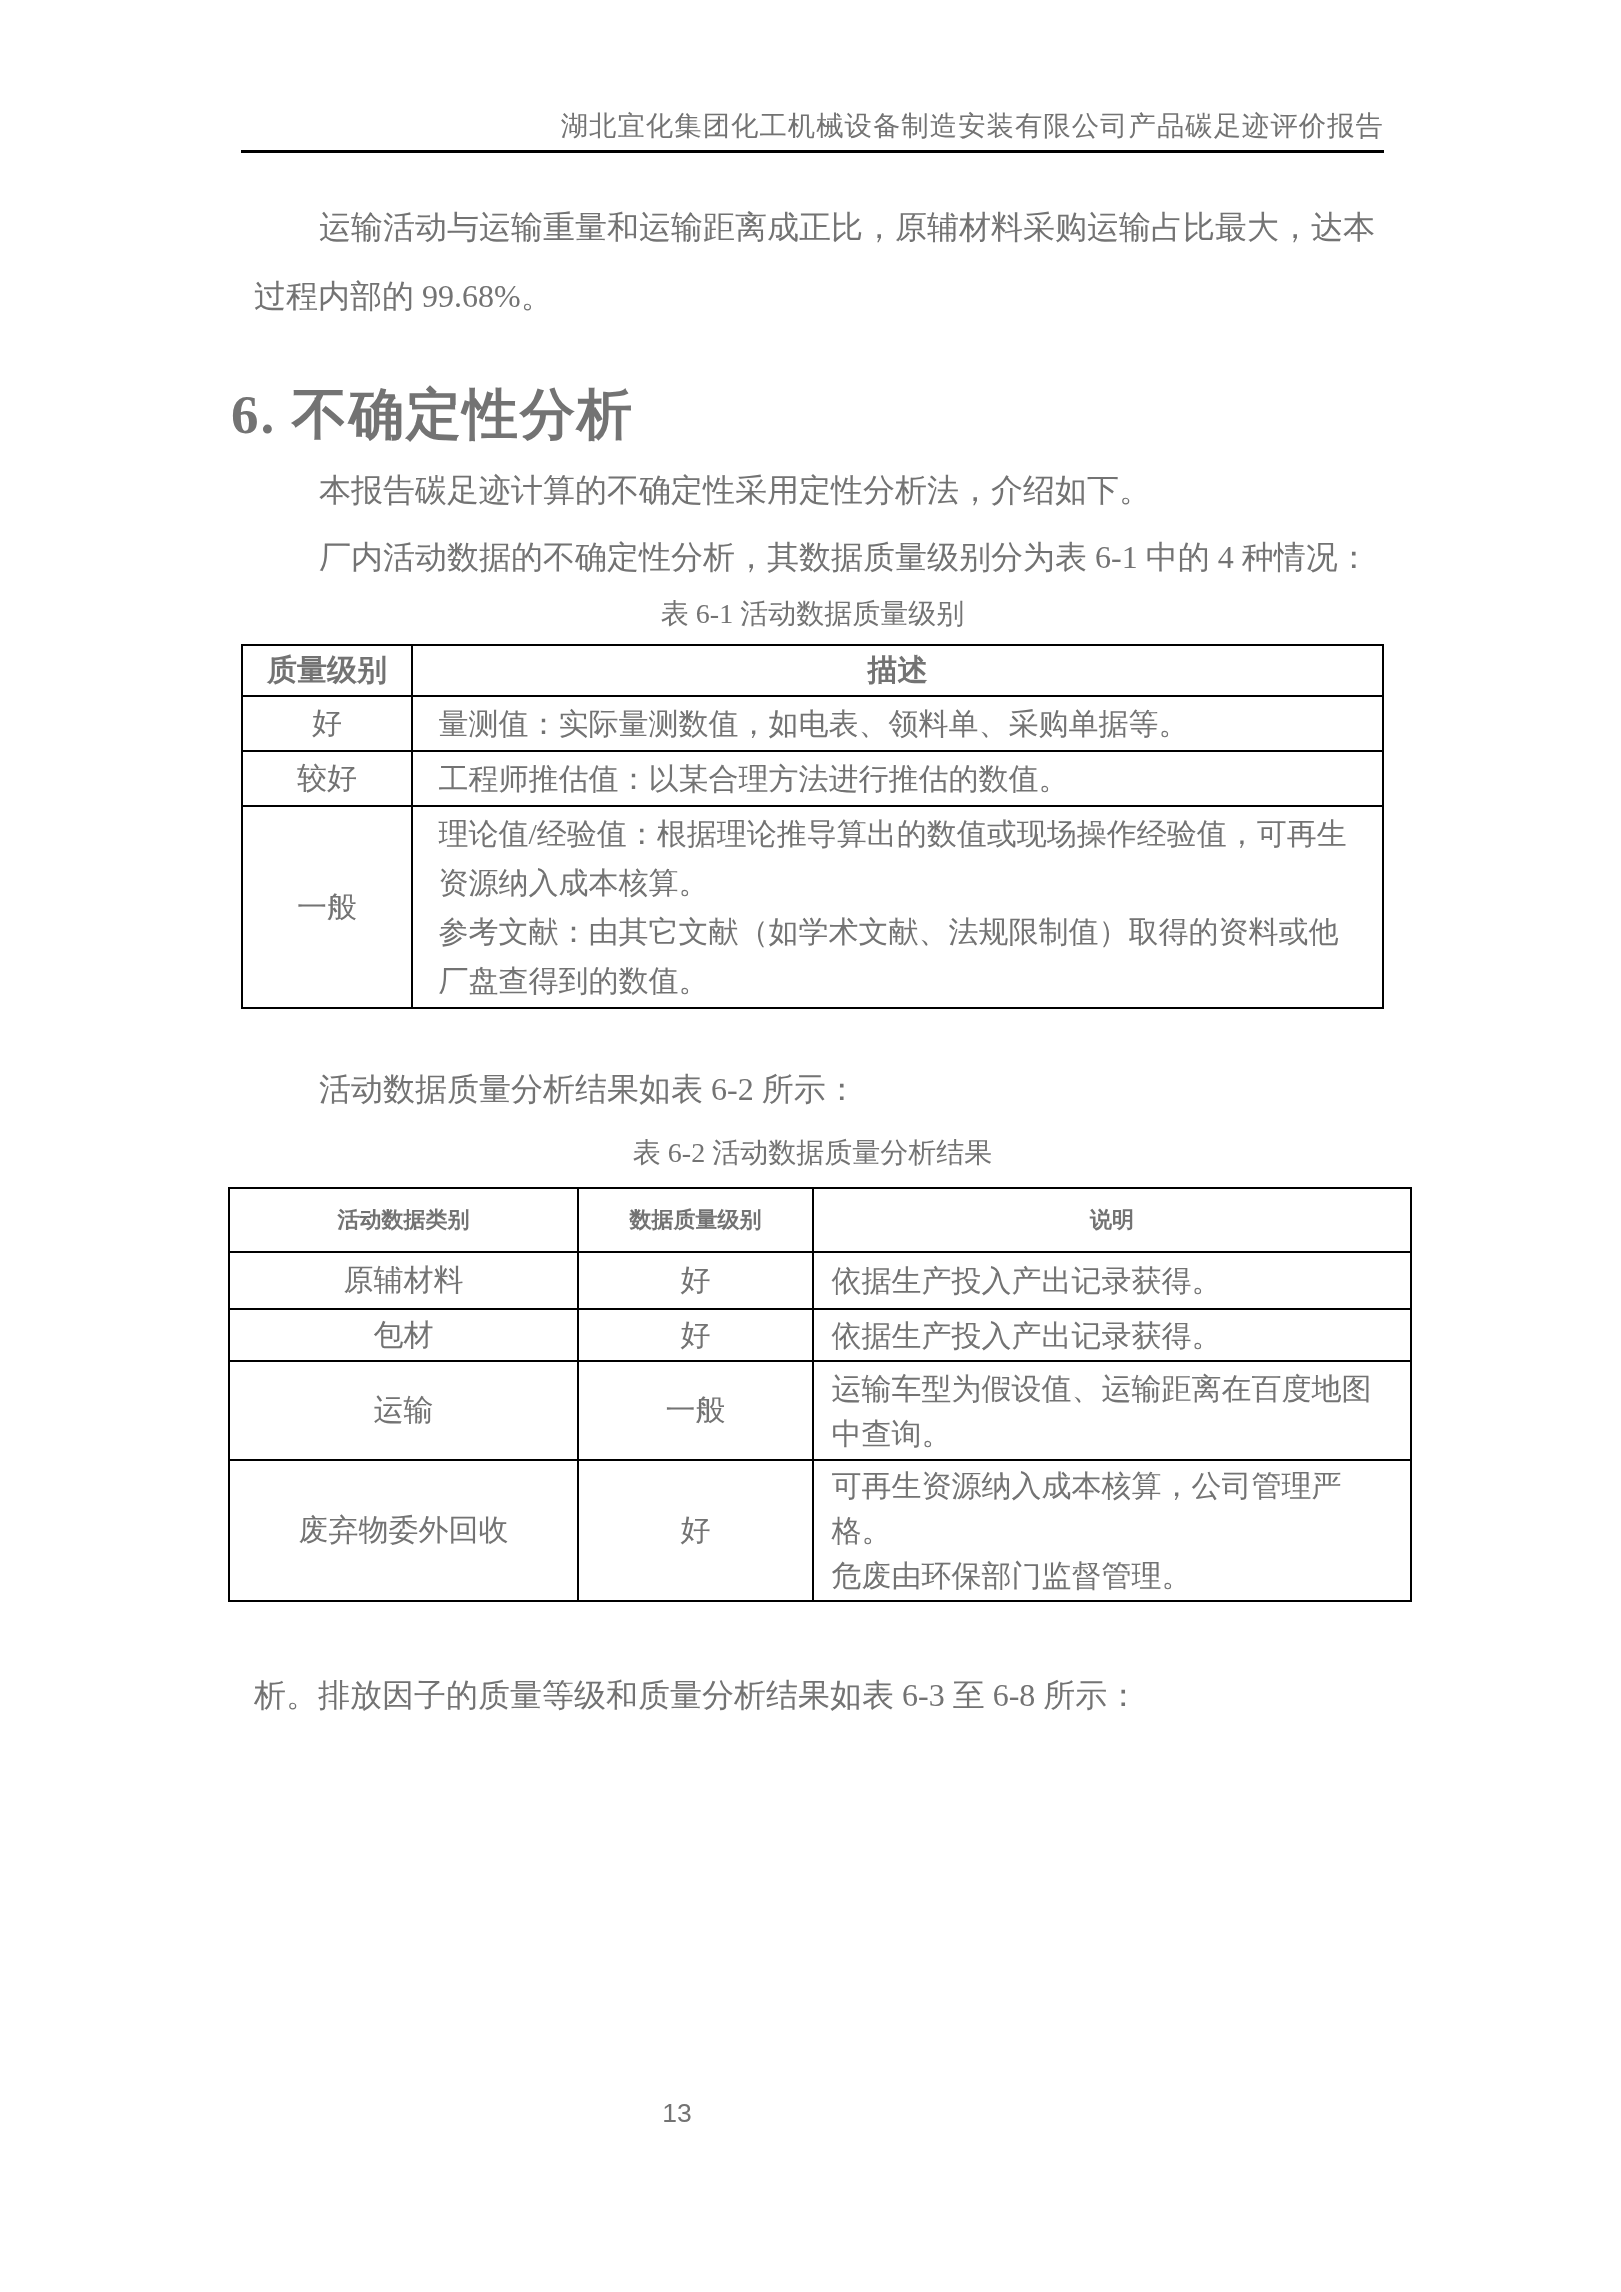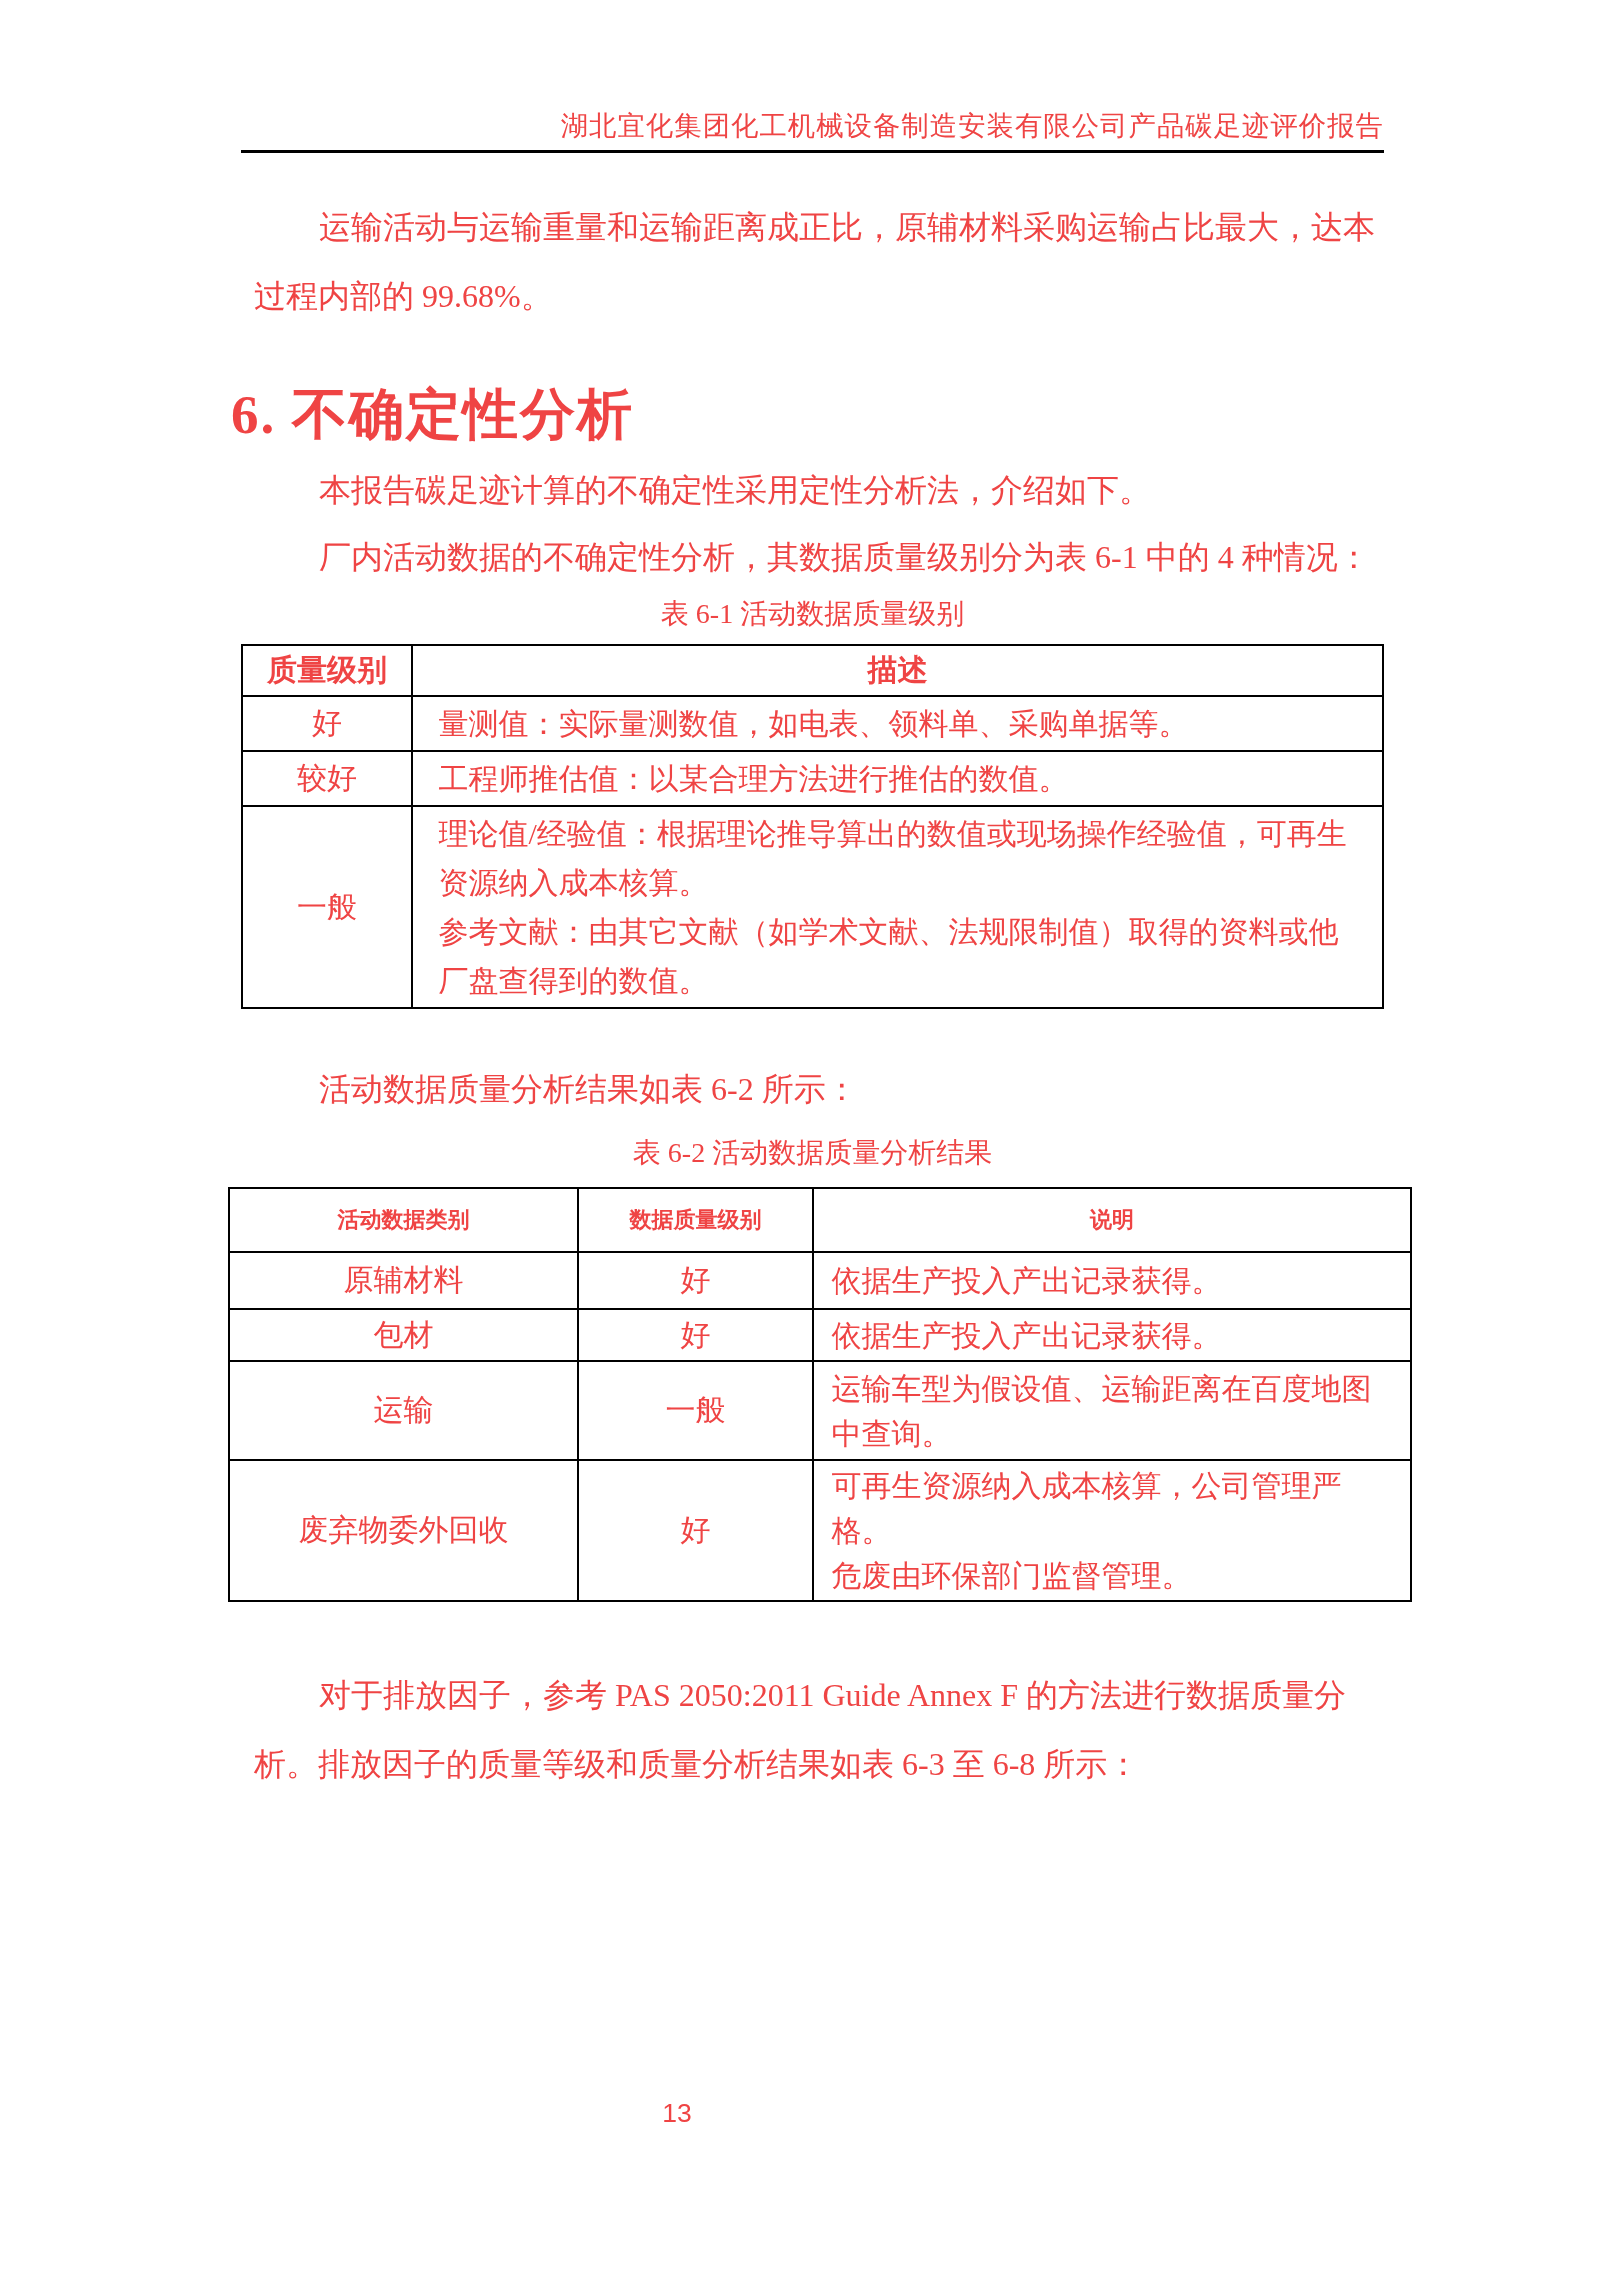--- a/index.html
+++ b/index.html
@@ -1,20 +1,20 @@
 <!DOCTYPE html>
 <html><head>
 <meta charset="utf-8">
 <style>
   html,body{margin:0;padding:0;background:#ffffff;}
   .page{
     position:relative;
     width:1621px;height:2293px;
     background:#ffffff;
-    color:#ef4444;
+    color:#737373;
     font-family:"Liberation Serif","DejaVu Serif",serif;
     overflow:hidden;
   }
   .doc-header{
     position:absolute;top:109px;left:241px;width:1143px;
     font-size:27.4px;line-height:35px;text-align:right;
     letter-spacing:1px;
   }
   .header-rule{
     position:absolute;top:150px;left:241px;width:1143px;height:2.9px;
@@ -173,20 +173,19 @@
       <td class="lvl">好</td>
       <td class="desc">
         <div>可再生资源纳入成本核算，公司管理严格。</div>
         <div>危废由环保部门监督管理。</div>
       </td>
     </tr>
   </tbody>
     </table>
 
   <div class="para p5">
-    <div class="line indent">对于排放因子，参考 PAS 2050:2011 Guide Annex F  的方法进行数据质量分</div>
     <div class="line">析。排放因子的质量等级和质量分析结果如表 6-3 至 6-8 所示：</div>
   </div>
 
   <div class="page-number">13</div>
 
 </div>
 
 
 </body></html>

